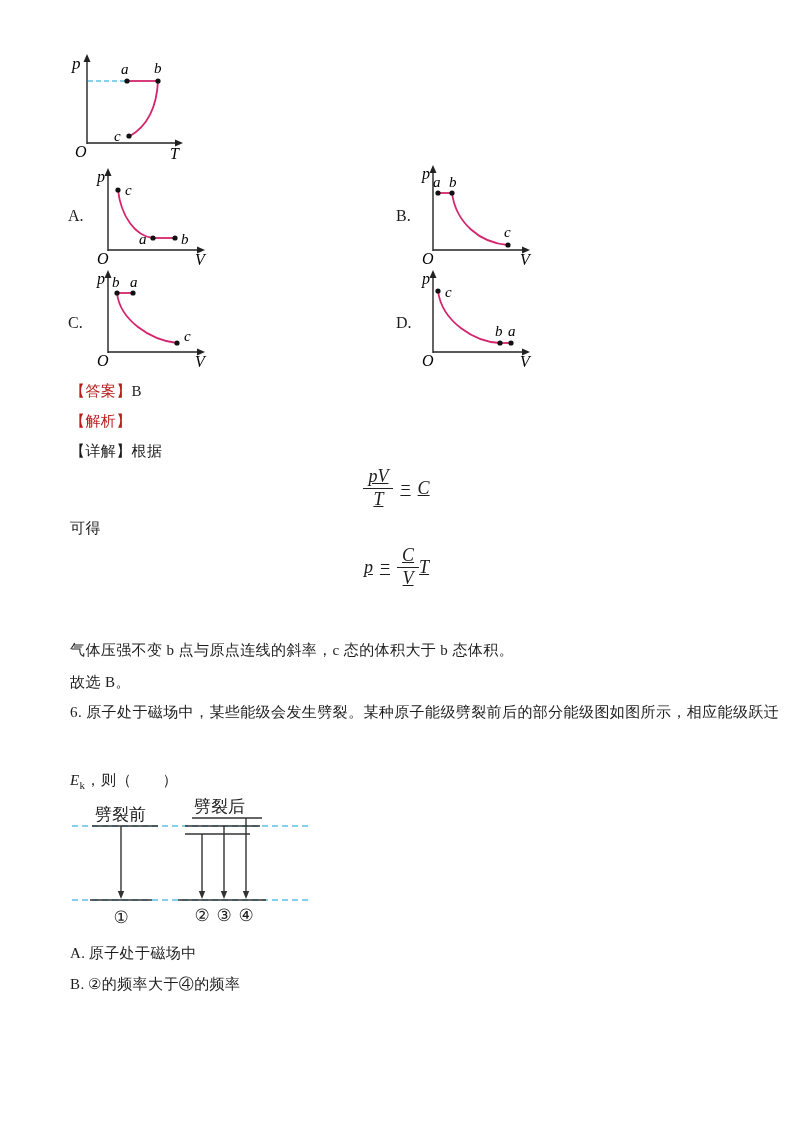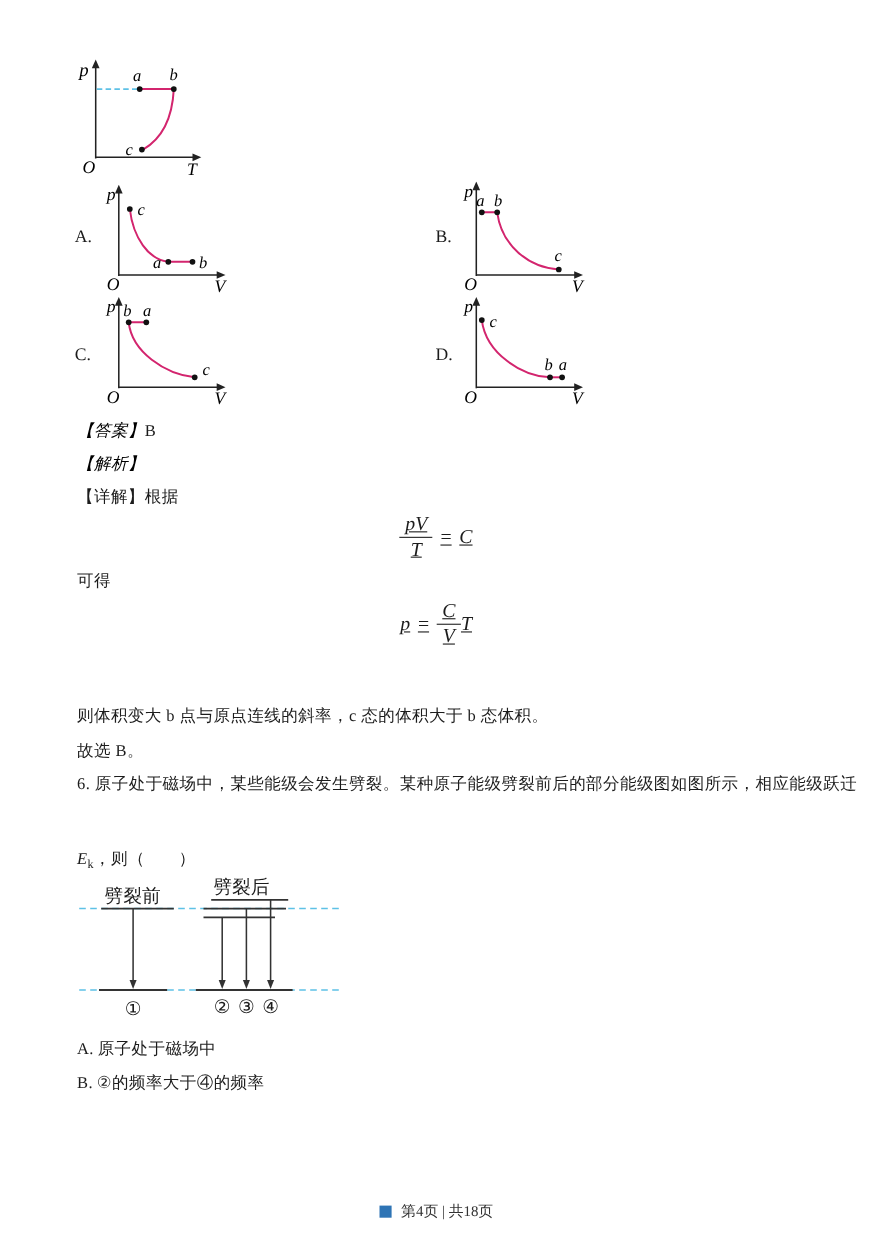--- a/index.html
+++ b/index.html
@@ -1,20 +1,20 @@
 <!DOCTYPE html>
 <html><head>
 <meta charset="utf-8">
 <style>
   html,body{margin:0;padding:0;background:#fff;}
   #page{position:relative;width:793px;height:1122px;background:#ffffff;margin:0 auto;
         font-family:"Liberation Serif", serif;color:#1c1c1c;overflow:hidden;}
   .abs{position:absolute;white-space:nowrap;}
   .line{font-size:15px;letter-spacing:0.4px;}
-  .blue{color:#000000;font-style:italic;}
+  .blue{color:#b91c1c;}
   .graph-letter{font-size:16px;}
   svg text{font-family:"Liberation Serif", serif;}
   .var{font-style:italic;font-family:"Liberation Serif", serif;}
   .formula-row{position:absolute;left:0;right:0;display:flex;justify-content:center;
                align-items:center;font-size:18px;font-style:italic;text-decoration:underline;}
   .frac{display:inline-block;text-align:center;vertical-align:middle;line-height:1.1;}
   .frac .num{display:block;padding:0 5px 1px 5px;border-bottom:1.3px solid #222;}
   .frac .den{display:block;padding:1px 5px 0 5px;}
   .eqsign{margin:0 7px;font-style:normal;}
   #footer{position:absolute;left:0;right:0;top:1092px;display:flex;justify-content:center;
@@ -146,21 +146,21 @@
   <div class="formula-row" style="top:546px">
     <span class="var">p</span>
     <span class="eqsign">=</span>
     <span class="frac">
       <span class="num">C</span>
       <span class="den">V</span>
     </span>
     <span class="var">T</span>
   </div>
 
-  <div class="abs line" style="left:70px;top:641px">则体积变大 b 点与原点连线的斜率，c 态的体积大于 b 态体积。</div>
+  <div class="abs line" style="left:70px;top:641px">气体压强不变 b 点与原点连线的斜率，c 态的体积大于 b 态体积。</div>
   <div class="abs line" style="left:70px;top:673px">故选 B。</div>
 
   <div class="abs line" style="left:70px;top:703px">6. 原子处于磁场中，某些能级会发生劈裂。某种原子能级劈裂前后的部分能级图如图所示，相应能级跃迁</div>
   <div class="abs line" style="left:70px;top:771px">
     <span class="var">E</span><sub>k</sub><span>，则（　　）</span>
   </div>
 
   <svg class="abs" style="left:70px;top:792px" width="250" height="140" viewBox="0 0 250 140">
 
     <text x="25" y="28" font-size="17" fill="#1c1c1c">劈裂前</text>
@@ -193,18 +193,14 @@
     <text x="176" y="129" font-size="17" text-anchor="middle" fill="#1c1c1c">④</text>
   </svg>
 
   <div class="abs line" style="left:70px;top:944px">
     <span>A.</span> <span>原子处于磁场中</span>
   </div>
   <div class="abs line" style="left:70px;top:975px">
     <span>B.</span> <span>②的频率大于④的频率</span>
   </div>
 
-  <div id="footer">
-    <span class="sq"></span>
-    <span>第4页 | 共18页</span>
-  </div>
 
 </div>
 
 </body></html>

